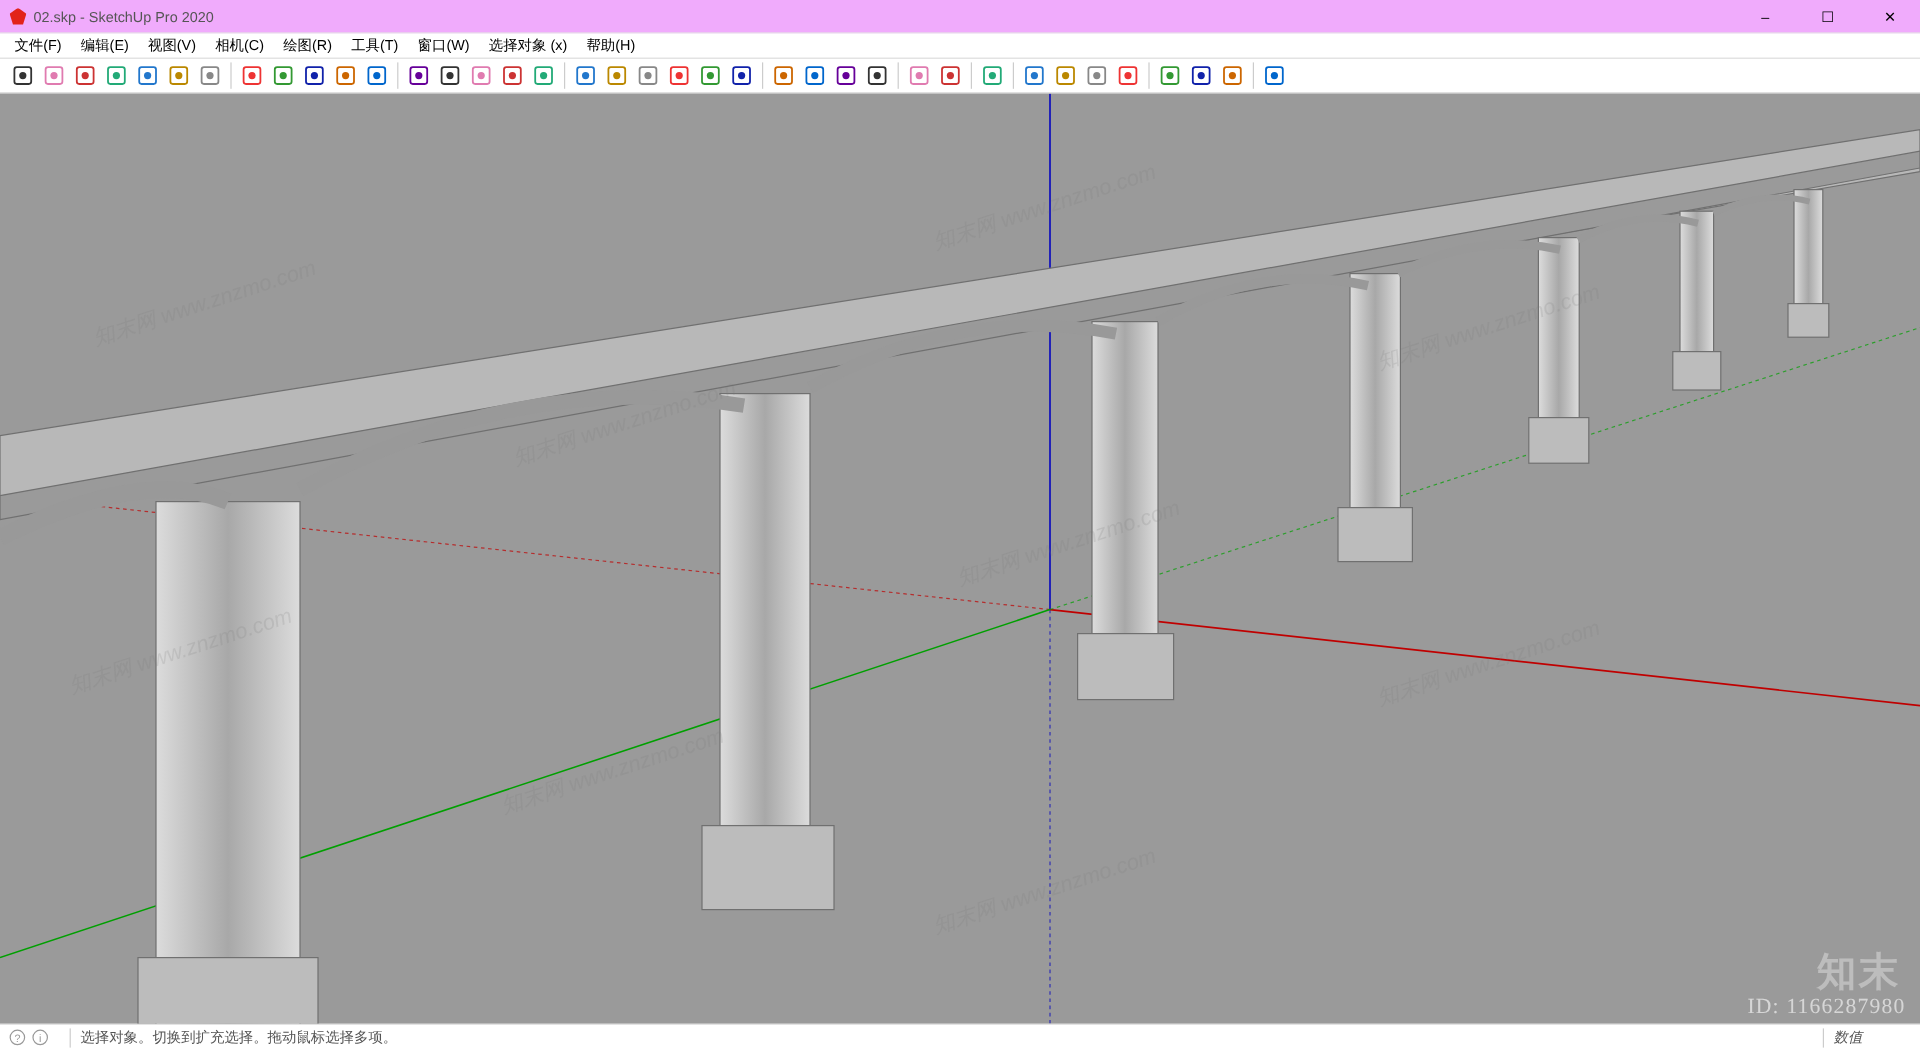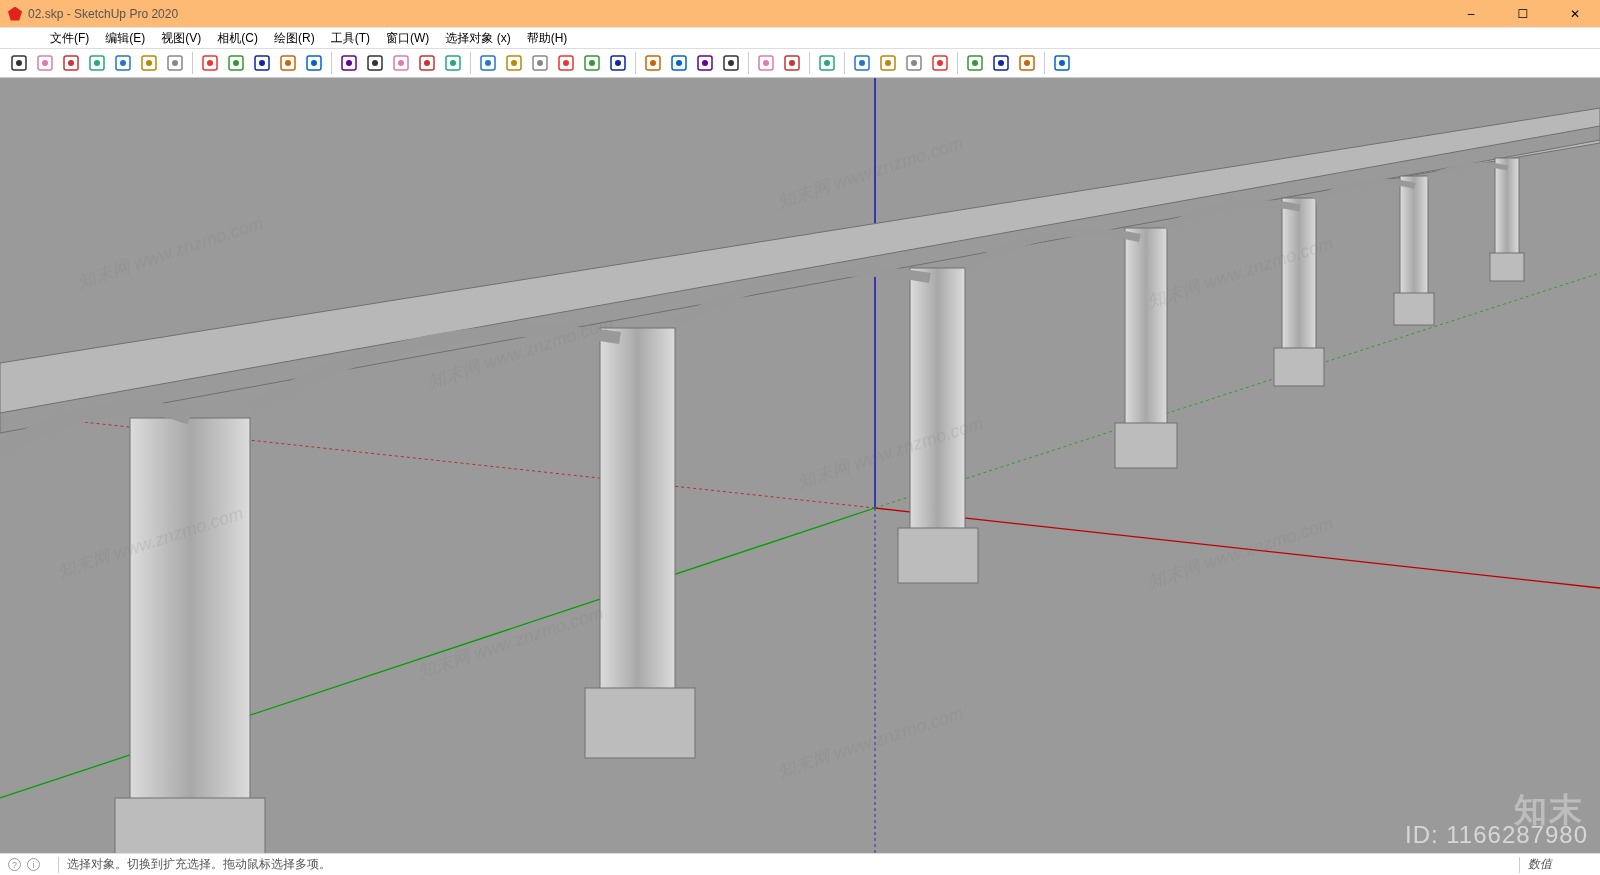--- a/index.html
+++ b/index.html
@@ -3,34 +3,34 @@
 <meta charset="utf-8">
 <style>
 * { margin: 0; padding: 0; box-sizing: border-box; }
 body {
   width: 1600px; height: 875px;
   font-family: "Microsoft YaHei", Tahoma, Arial, sans-serif;
   font-size: 12px; overflow: hidden; background: #fff;
   display: flex; flex-direction: column;
 }
 .titlebar {
-  height: 28px; background: #fdba74; display: flex; align-items: center;
+  height: 28px; background: #f0abfc; display: flex; align-items: center;
   padding: 0 8px; border-bottom: 1px solid #e5e5e5;
 }
 .app-icon {
   width: 14px; height: 14px; background: #e2231a; margin-right: 6px;
   clip-path: polygon(50% 0, 100% 35%, 80% 100%, 20% 100%, 0 35%);
 }
 .title { color: #555; flex: 1; }
 .win-controls { display: flex; gap: 18px; color: #000; }
 .win-btn { width: 34px; height: 22px; display: flex; align-items: center; justify-content: center; cursor: pointer; }
 
 .menubar {
   height: 20px; background: #fff; display: flex; align-items: center;
-  padding: 0 6px; gap: 4px; color: #000; margin-left: 38px;
+  padding: 0 6px; gap: 4px; color: #000;
 }
 .menu-item { padding: 2px 6px; cursor: pointer; }
 
 .toolbar {
   height: 30px; background: #fff; border-top: 1px solid #ddd; border-bottom: 1px solid #ccc;
   display: flex; align-items: center; padding: 0 6px; gap: 0;
 }
 .tool-btn {
   width: 26px; height: 26px; display: flex; align-items: center; justify-content: center;
   cursor: pointer; border-radius: 2px;
@@ -40,21 +40,21 @@
 .viewport {
   flex: 1; position: relative; background: #9a9a9a; overflow: hidden;
 }
 .viewport svg { position: absolute; inset: 0; }
 .watermark-logo {
   position: absolute; right: 16px; bottom: 20px; color: rgba(255,255,255,.35);
   font-size: 33px; font-weight: 700; letter-spacing: 2px;
 }
 .watermark-id {
   position: absolute; right: 12px; bottom: 4px; color: rgba(255,255,255,.6);
-  font-size: 24px; letter-spacing: 1px;
+  font-size: 18px; letter-spacing: 1px; font-family: Liberation Serif, serif;
 }
 
 .statusbar {
   height: 22px; background: #fff; border-top: 1px solid #ddd;
   display: flex; align-items: center; padding: 0 8px; color: #555;
 }
 .status-icons { display: flex; gap: 6px; align-items: center; margin-right: 10px; }
 .status-circ { width: 13px; height: 13px; border: 1px solid #999; border-radius: 50%; display:flex;align-items:center;justify-content:center;font-size:9px;color:#999;}
 .status-text { flex: 1; }
 .status-sep { width: 1px; height: 16px; background: #ccc; margin: 0 8px; }

